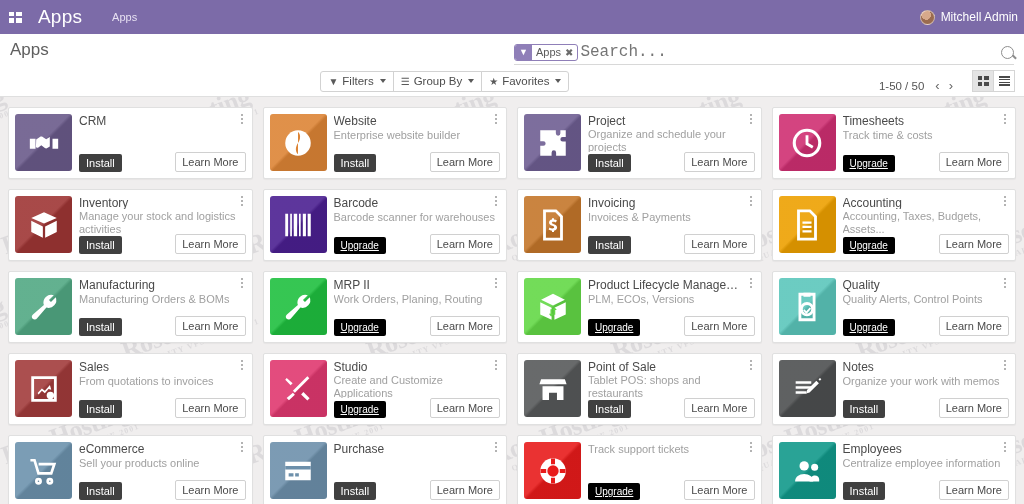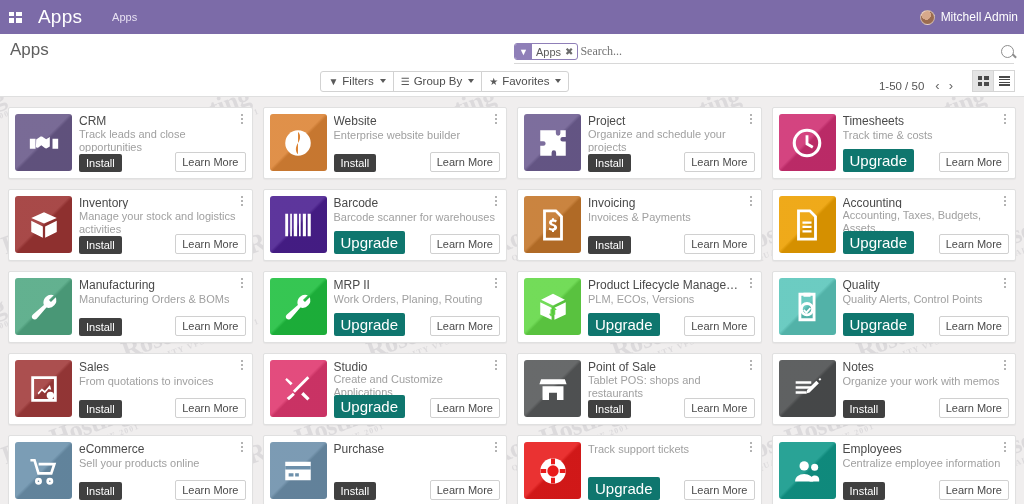--- a/index.html
+++ b/index.html
@@ -67,22 +67,22 @@
     background:#fff; border:1px solid #8f7fb8; overflow:hidden; font-size:11px;
     margin-right:2px; cursor:pointer;
   }
   .facet-ico {
     background:#8f7fb8; color:#fff; padding:0 4px; height:100%;
     display:flex; align-items:center; font-size:9px;
   }
   .facet-label { padding:0 3px 0 4px; color:#5a5a5a; }
   .facet-x { padding:0 4px 0 1px; color:#6b6b6b; font-size:10px; }
   #search-input {
-    flex:1; border:none; outline:none; font-size:12px; color:#8b8b8b;
-    font-family:Liberation Serif, serif; background:transparent;
+    flex:1; border:none; outline:none; font-size:16px; color:#8b8b8b;
+    font-family:Liberation Mono, monospace; background:transparent;
   }
   #search-icon-right {
     width:13px;height:13px;border-radius:50%;border:1.6px solid #8e8e8e;
     position:relative; flex:none; margin-left:4px;
   }
   #search-icon-right:after{
     content:""; position:absolute; width:5px;height:1.6px;background:#8e8e8e;
     right:-4px; bottom:0px; transform:rotate(45deg);
   }
 
@@ -134,22 +134,22 @@
   }
   .card-body { flex:1; min-width:0; display:flex; flex-direction:column; }
   .app-name { font-size:12px; color:#4a4a4a; white-space:nowrap; overflow:hidden; text-overflow:ellipsis; padding-right:10px;}
   .app-desc { font-size:11px; color:#a0a0a0; line-height:1.15; margin-top:1px; overflow:hidden; max-height:24px;}
   .card-actions { margin-top:auto; display:flex; align-items:flex-end; }
   .btn-install {
     background:#404040; color:#fff; border:none; border-radius:2px;
     font-size:11px; padding:3px 7px; cursor:pointer; font-family:"Liberation Sans",sans-serif;
   }
   .btn-upgrade {
-    background:#0f766e; color:#fff; border:none; border-radius:2px;
-    font-size:15px; padding:3px 7px; cursor:pointer; font-family:"Liberation Sans",sans-serif;
+    background:#000000; color:#fff; border:none; border-radius:2px;
+    font-size:10px; padding:3px 7px; cursor:pointer; font-family:"Liberation Sans",sans-serif;text-decoration:underline;
   }
   .btn-learn {
     margin-left:auto; background:#fff; border:1px solid #d0d0d0; border-radius:2px;
     font-size:11px; color:#4a4a4a; padding:3px 6px; cursor:pointer; font-family:"Liberation Sans",sans-serif;
   }
   .card-menu {
     position:absolute; right:5px; top:4px; width:10px; height:14px;
     display:flex; flex-direction:column; align-items:center; justify-content:center; gap:2px;
     cursor:pointer;
   }
@@ -241,21 +241,20 @@
     <div class="card">
       <div class="app-icon" style="background:#6a5a8a">
         <span class="glyph">
           <svg width="34" height="34" viewBox="0 0 24 24" fill="#fff">
             <path d="M2 9h4v7H2zM18 9h4v7h-4zM6.5 9.5l2.6-1.8c.6-.4 1.4-.4 2 0l2.4 1.7 2.6-1.6v6.6l-1.8 1.2c-.5.4-1.2.3-1.7-.1l-2.5-2-2.1 1.6c-.5.4-1.3.3-1.7-.2l.2-5.4z"></path>
           </svg>
         </span>
       </div>
       <div class="card-body">
         <div class="app-name">CRM</div>
-        <div class="app-desc">Track leads and close opportunities</div>
         <div class="card-actions">
           <button class="btn-install">Install</button>
           <button class="btn-learn">Learn More</button>
         </div>
       </div>
       <div class="card-menu">
         <i></i>
         <i></i>
         <i></i>
       </div>

